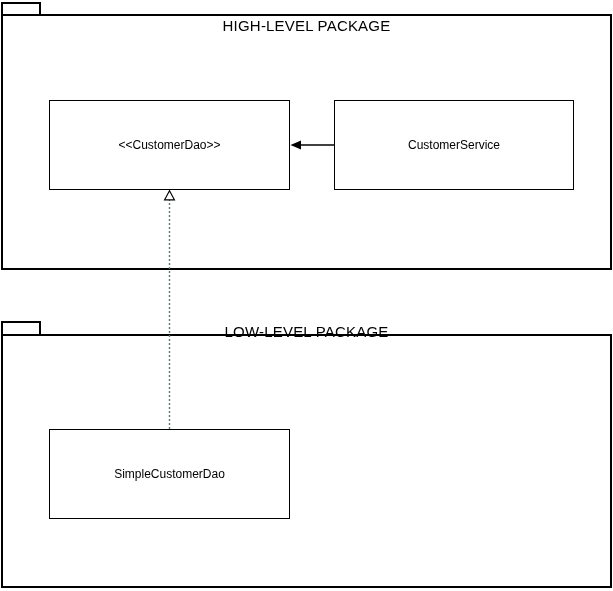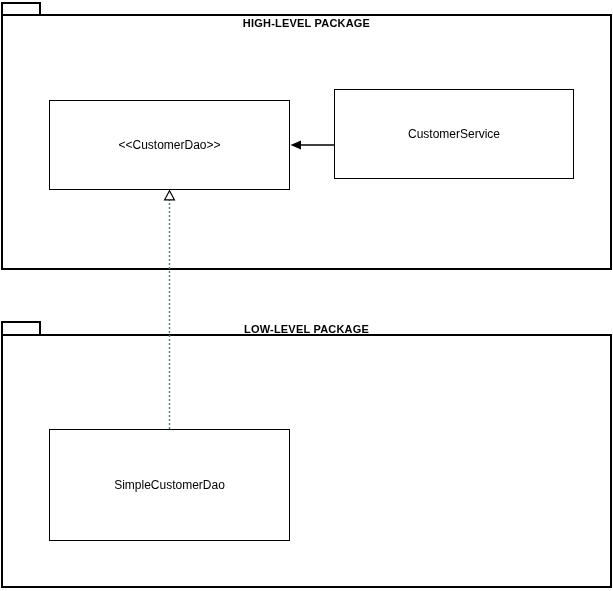--- a/index.html
+++ b/index.html
@@ -22,38 +22,38 @@
   .pkg-body {
     position: absolute;
     border: 2px solid #000000;
     background: #ffffff;
   }
   .pkg-title {
     position: absolute;
     left: 1px;
     width: 611px;
     text-align: center;
-    font-size: 11px;
-    font-weight: bold;
+    font-size: 15px;
+    font-weight: normal;
     letter-spacing: 0.2px;
   }
   .uml-node {
     position: absolute;
     border: 1px solid #000000;
     background: #ffffff;
     display: flex;
     align-items: center;
     justify-content: center;
     font-size: 12px;
     text-align: center;
   }
   
   .node-customer-dao        { left: 49px;  top: 100px; width: 241px; height: 90px; }
-  .node-customer-service    { left: 334px; top: 89px; width: 240px; height: 90px; }
-  .node-simple-customer-dao { left: 49px;  top: 429px; width: 241px; height: 112px; }
+  .node-customer-service    { left: 334px; top: 100px; width: 240px; height: 90px; }
+  .node-simple-customer-dao { left: 49px;  top: 429px; width: 241px; height: 90px; }
 
   .pkg-high-tab  { left: 1px; top: 2px;   width: 40px;  height: 13px; }
   .pkg-high-body { left: 1px; top: 14px;  width: 611px; height: 256px; }
   .pkg-high-title{ top: 17px; }
 
   .pkg-low-tab   { left: 1px; top: 321px; width: 40px;  height: 13px; }
   .pkg-low-body  { left: 1px; top: 334px; width: 611px; height: 254px; }
   .pkg-low-title { top: 323px; }
 
   svg.edges {

